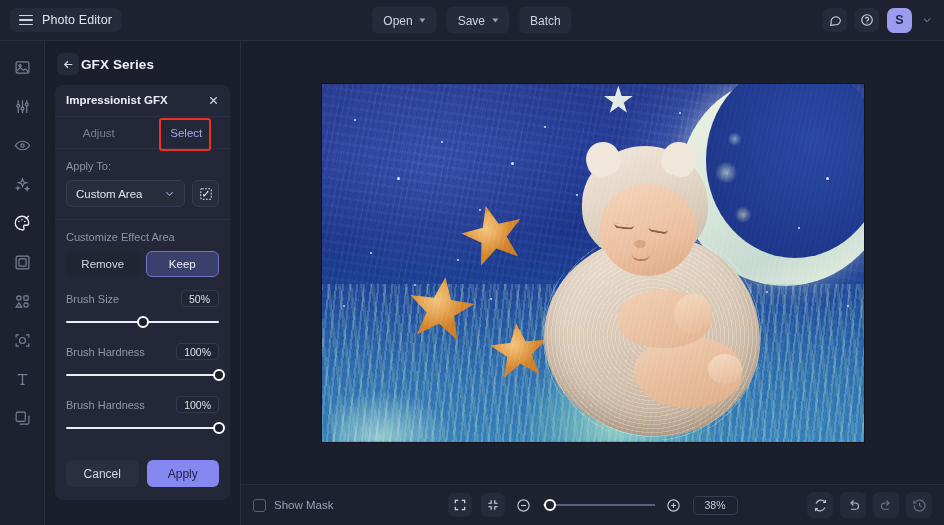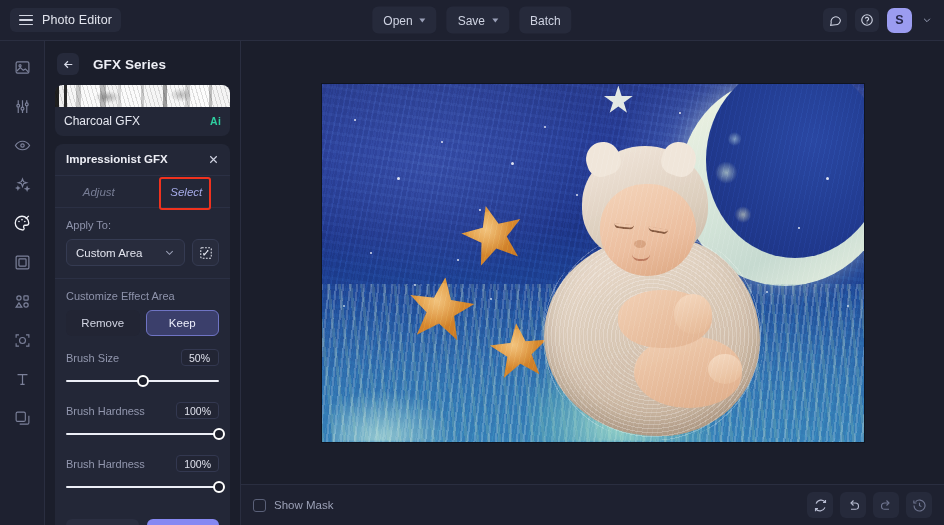--- a/index.html
+++ b/index.html
@@ -78,21 +78,21 @@
   .rail-item.active { color: #f2f3f8; }
 
   
   .panel {
     width: 196px; min-width: 196px;
     background: #1b1e2b; border-right: 1px solid #2a2e40;
     display: flex; flex-direction: column; position: relative;
     overflow: hidden;
   }
   .panel-head {
-    display: flex; align-items: center; gap: 14px;
+    display: flex; align-items: center; gap: 2px;
     padding: 12px 12px 10px 12px;
   }
   .back-btn {
     width: 22px; height: 22px; border-radius: 6px;
     background: #262a3b; display: flex; align-items: center; justify-content: center;
     cursor: pointer; color: #d6d9e6;
   }
   .panel-title { color: #edeef5; font-size: 13.5px; font-weight: bold; letter-spacing: .1px; }
 
   .panel-scroll { flex: 1; overflow: hidden; padding: 0 10px 8px 10px; }
@@ -126,21 +126,21 @@
 
   .active-card { background: #232737; border-radius: 8px; overflow: hidden; }
   .active-head {
     display: flex; justify-content: space-between;
     padding: 9px 10px 9px 11px;
   }
   .active-title { color: #edeef5; font-size: 11.5px; font-weight: bold; }
   .close-x { color: #cfd2e0; cursor: pointer; line-height: 0; }
 
   .tabs {
-    display: flex; border-top: 1px solid #2b3044; position: relative; font-style: italic;
+    display: flex; border-top: 1px solid #2b3044; position: relative;
   }
   .tab {
     flex: 1; text-align: center; font-size: 11.5px;
     padding: 10px 0 9px 0; cursor: pointer;
     color: #777d95;
   }
   .tab.active { color: #a5abe8; }
   .redbox {
     position: absolute; left: 104px; top: 1px; width: 52px; height: 33px;
     border: 2px solid #f0321e; border-radius: 3px; pointer-events: none;
@@ -494,27 +494,20 @@
         <div class="back-btn">
           <svg width="13" height="13" viewBox="0 0 24 24" fill="none" stroke="currentColor" stroke-width="2.2">
             <path d="M19 12H5M11 6l-6 6 6 6"></path>
           </svg>
         </div>
         <div class="panel-title">GFX Series</div>
       </div>
 
       <div class="panel-scroll">
 
-        <div class="fx-card">
-          <div class="fx-thumb"></div>
-          <div class="fx-row">
-            <span class="fx-name">Charcoal GFX</span>
-            <span class="fx-ai">Ai</span>
-          </div>
-        </div>
 
         <div class="active-card">
           <div class="active-head">
             <span class="active-title">Impressionist GFX</span>
             <span class="close-x">
               <svg width="13" height="13" viewBox="0 0 24 24" fill="none" stroke="currentColor" stroke-width="2.2">
                 <path d="M6 6l12 12M18 6L6 18"></path>
               </svg>
             </span>
           </div>
@@ -657,20 +650,48 @@
           <div class="paint-overlay"></div>
         </div>
       </div>
 
       <div class="bottombar">
         <div class="checkrow">
           <span class="checkbox"></span>
           <span class="checklabel">Show Mask</span>
         </div>
 
+        <div class="zoom-group">
+          <div class="zoom-icon-btn">
+            <svg width="14" height="14" viewBox="0 0 24 24" fill="none" stroke="#d4d7e4" stroke-width="2">
+              <path d="M4 9V4h5M20 9V4h-5M4 15v5h5M20 15v5h-5"></path>
+            </svg>
+          </div>
+          <div class="zoom-icon-btn">
+            <svg width="14" height="14" viewBox="0 0 24 24" fill="none" stroke="#d4d7e4" stroke-width="2">
+              <path d="M9 4v5H4M15 4v5h5M9 20v-5H4M15 20v-5h5"></path>
+            </svg>
+          </div>
+          <div class="zoom-plain">
+            <svg width="15" height="15" viewBox="0 0 24 24" fill="none" stroke="#c3c7d8" stroke-width="1.8">
+              <circle cx="12" cy="12" r="9"></circle>
+                <path d="M8 12h8"></path>
+            </svg>
+          </div>
+          <div class="ztrack">
+            <span class="zknob" id="zknob" style="left: 6.84%;"></span>
+          </div>
+          <div class="zoom-plain">
+            <svg width="15" height="15" viewBox="0 0 24 24" fill="none" stroke="#c3c7d8" stroke-width="1.8">
+              <circle cx="12" cy="12" r="9"></circle>
+                <path d="M8 12h8M12 8v8"></path>
+            </svg>
+          </div>
+          <div class="zval">38%</div>
+        </div>
 
         <div class="right-tools">
           <div class="tool-btn">
             <svg width="15" height="15" viewBox="0 0 24 24" fill="none" stroke="currentColor" stroke-width="1.8">
               <path d="M20 7A8.5 8.5 0 0 0 5 9"></path>
                 <path d="M4 17a8.5 8.5 0 0 0 15-2"></path>
               <path d="M20 3v4h-4M4 21v-4h4"></path>
             </svg>
           </div>
           <div class="tool-btn">

